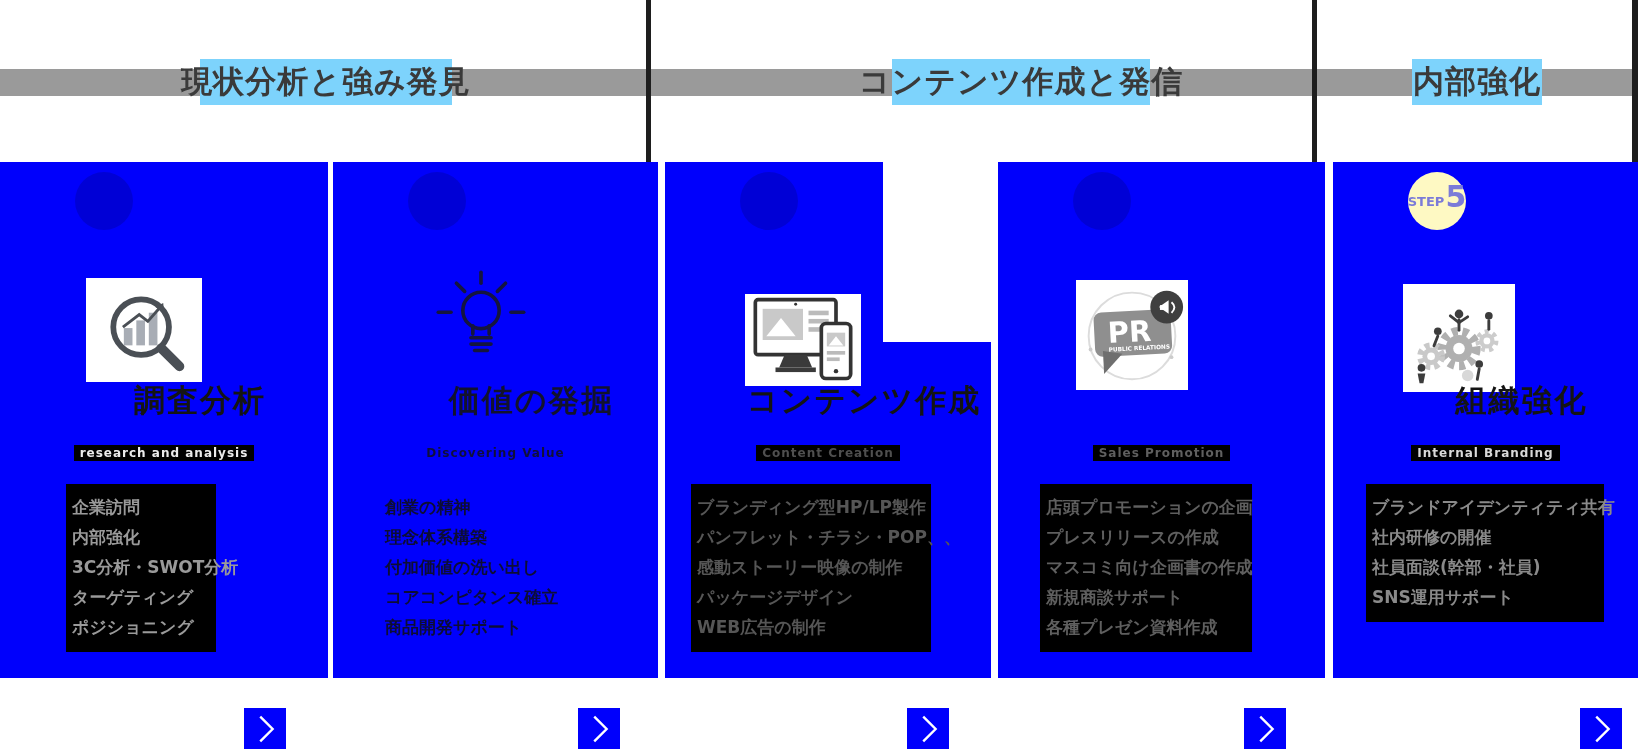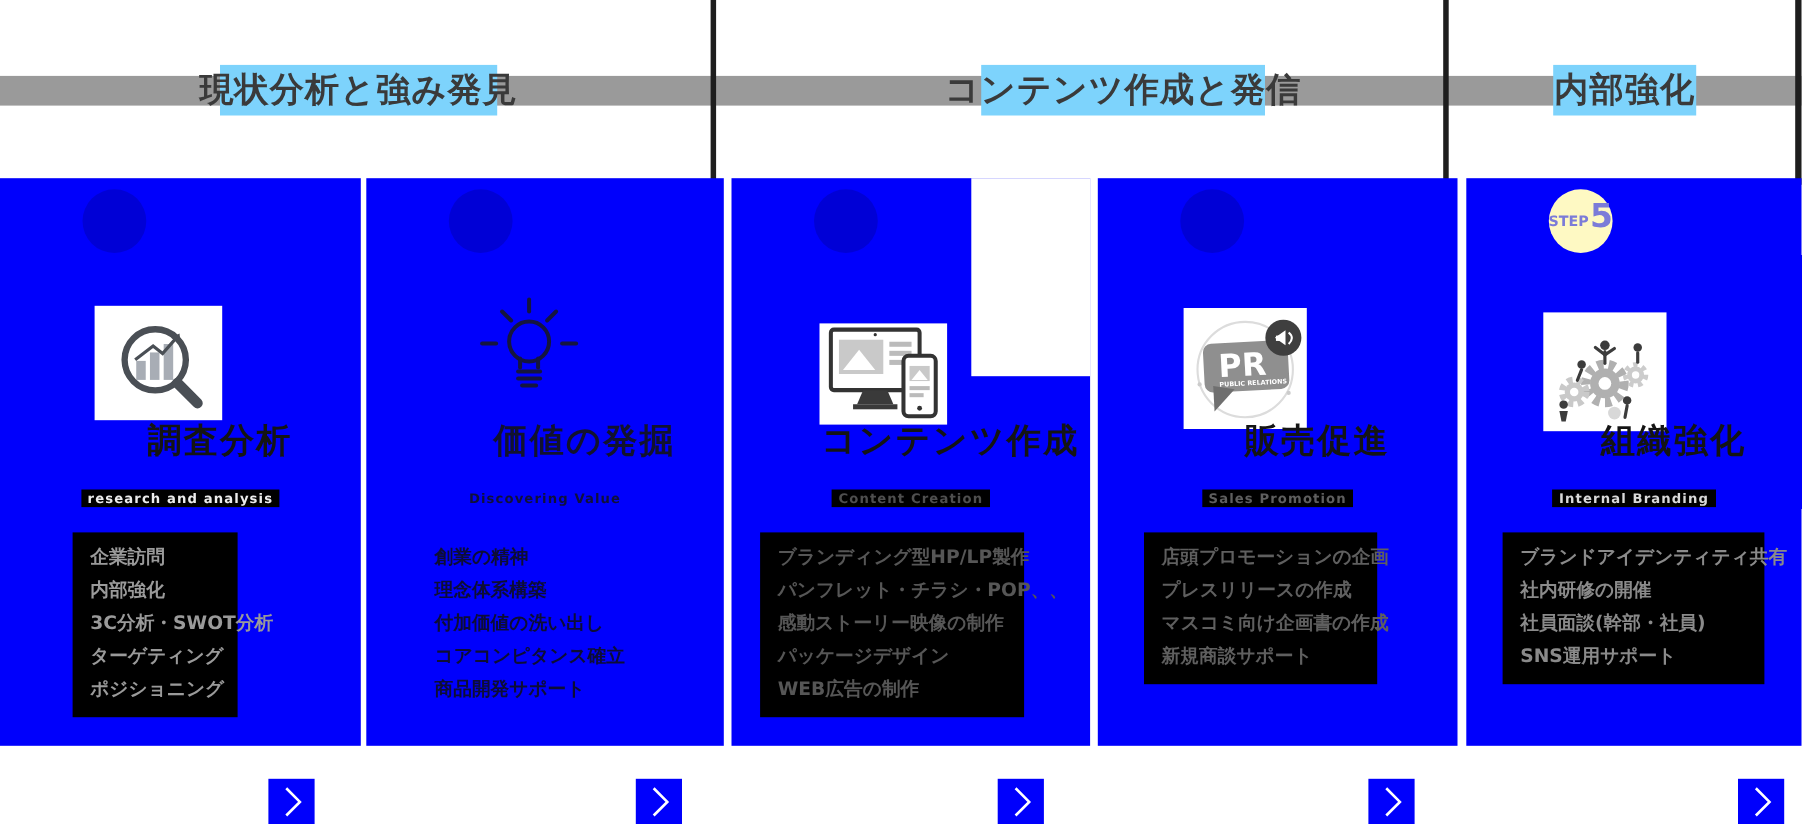--- a/index.html
+++ b/index.html
@@ -49,21 +49,21 @@
   .c3 .card-sub span{color:#4f4f4f;}
   .c4 .card-sub span{color:#5f5f5f;}
 
   .items{position:absolute;top:322px;margin:0;padding:8px 0 10px 0;list-style:none;
     background:#000000;}
   .c1 .items{left:66px;width:150px;}
   .c2 .items{left:46px;width:232px;background:transparent;}
   .c3 .items{left:26px;width:240px;}
   .c4 .items{left:42px;width:212px;}
   .c5 .items{left:33px;width:238px;}
-  .items li{font-size:17px;font-weight:bold;line-height:30px;padding-left:16px;
+  .items li{font-size:17px;font-weight:bold;line-height:30px;padding-left:6px;
     white-space:nowrap;color:#8f8f8f;}
   .c1 .items li{color:#9a9a9a;}
   .c2 .items li{color:#0d0d35;}
   .c3 .items li{color:#565656;}
   .c4 .items li{color:#5f5f5f;}
   .c5 .items li{color:#8a8a8a;}
 
   .next-btn{position:absolute;top:708px;width:42px;height:42px;background:#0000fc;border:none;
     display:flex;align-items:center;justify-content:center;cursor:pointer;padding:0;}
   .next-btn.b1{left:244px;} .next-btn.b2{left:578px;} .next-btn.b3{left:907px;}
@@ -181,27 +181,27 @@
           <polygon points="24,70 24,94 44,74" fill="#6f6f6f"></polygon>
           <text x="30" y="62" font-size="30" font-weight="bold" fill="#ffffff" font-family="DejaVu Sans, sans-serif">PR</text>
           <text x="30" y="71" font-size="6" font-weight="bold" fill="#ffffff" font-family="DejaVu Sans, sans-serif">PUBLIC RELATIONS</text>
         </g>
         <circle cx="91" cy="26" r="17" fill="#3f3f3f"></circle>
         <polygon points="83,26 93,19 93,33" fill="#ffffff"></polygon>
         <rect x="84" y="24" width="5" height="5" fill="#ffffff"></rect>
         <path d="M96,21 q6,5 0,11" fill="none" stroke="#ffffff" stroke-width="2"></path>
       </svg>
     </div>
-    <div class="card-title">販売促進</div>
     <div class="card-sub"><span>Sales Promotion</span></div>
     <ul class="items">
         <li>店頭プロモーションの企画</li>
         <li>プレスリリースの作成</li>
         <li>マスコミ向け企画書の作成</li>
         <li>新規商談サポート</li>
+        <li>各種プレゼン資料作成</li>
       </ul>
   </div>
 
   <div class="card c5">
     <div class="badge white">
       <span class="st">STEP</span>
         <span class="num">5</span>
     </div>
     <div class="icon-box" style="left:70px;top:122px;width:112px;height:108px;">
       <svg width="106" height="102" viewBox="0 0 110 106">

